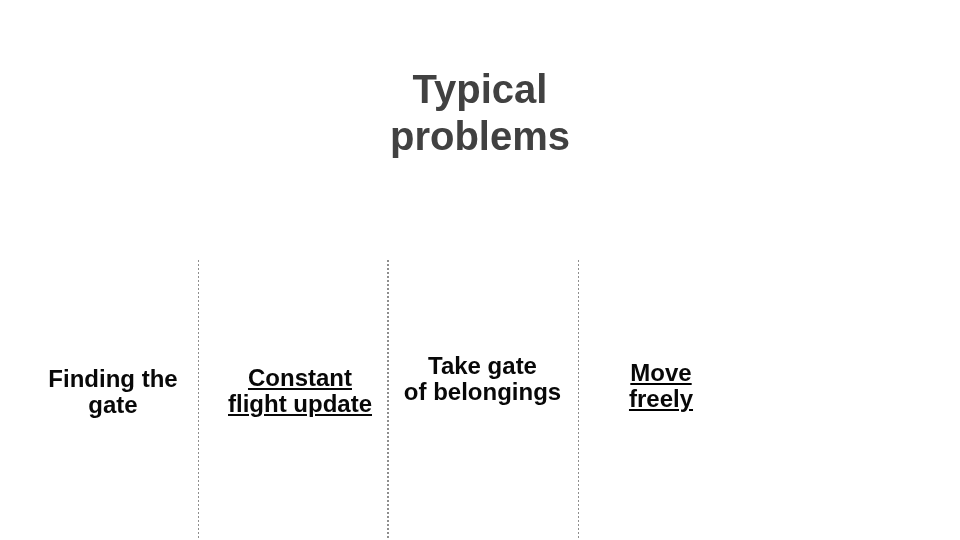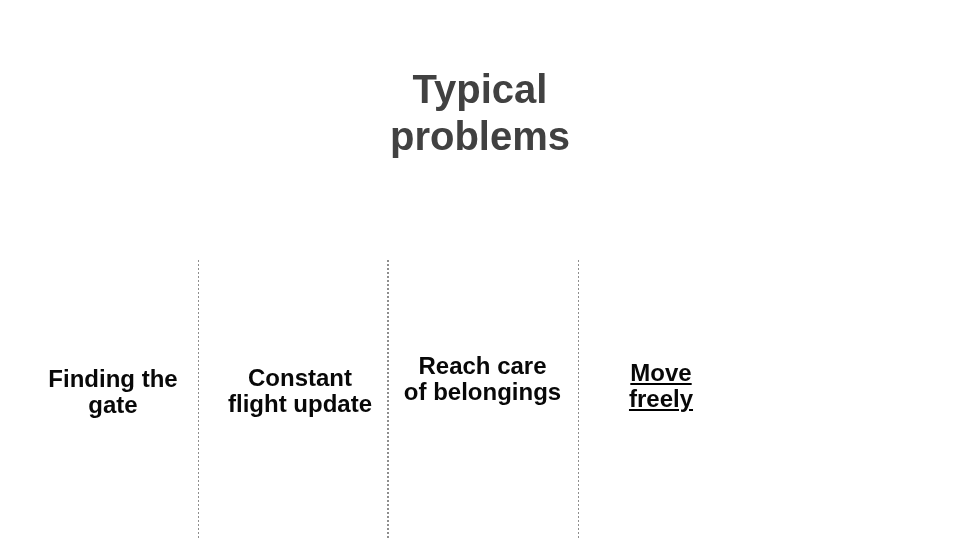--- a/index.html
+++ b/index.html
@@ -50,21 +50,21 @@
   .label {
     position: relative;
     font-size: 24px;
     line-height: 26px;
     font-weight: 700;
     color: #080808;
     text-align: center;
     white-space: pre-line;
   }
   .col-1 { width: 198px; }  .col-1 .label { margin-top: 106px; left: 8px; }
-  .col-2 { width: 188px; }  .col-2 .label { margin-top: 105px; left: 1px; }
+  .col-2 { width: 188px; }  .col-2 .label { margin-top: 105px; left: 1px; text-decoration: underline; }
   .col-3 { width: 189px; }  .col-3 .label { margin-top: 107px; left: -3px; }
   .col-4 { width: 189px; }  .col-4 .label { margin-top: 93px;  left: -7px; }
   .col-5 { width: 192px; text-decoration: underline; }  .col-5 .label { margin-top: 100px; left: -20px; }
 </style>
 </head>
 <body>
 
 <div class="slide">
   <h1 class="slide-title">Typical
 problems</h1>
@@ -81,21 +81,21 @@
       <div class="label">Constant
 flight update</div>
     </div>
 
     <div class="divider"></div>
 
 
     <div class="divider"></div>
 
     <div class="col col-4">
-      <div class="label">Reach care
+      <div class="label">Take gate
 of belongings</div>
     </div>
 
     <div class="divider"></div>
 
     <div class="col col-5">
       <div class="label">Move
 freely</div>
     </div>
   </div>

